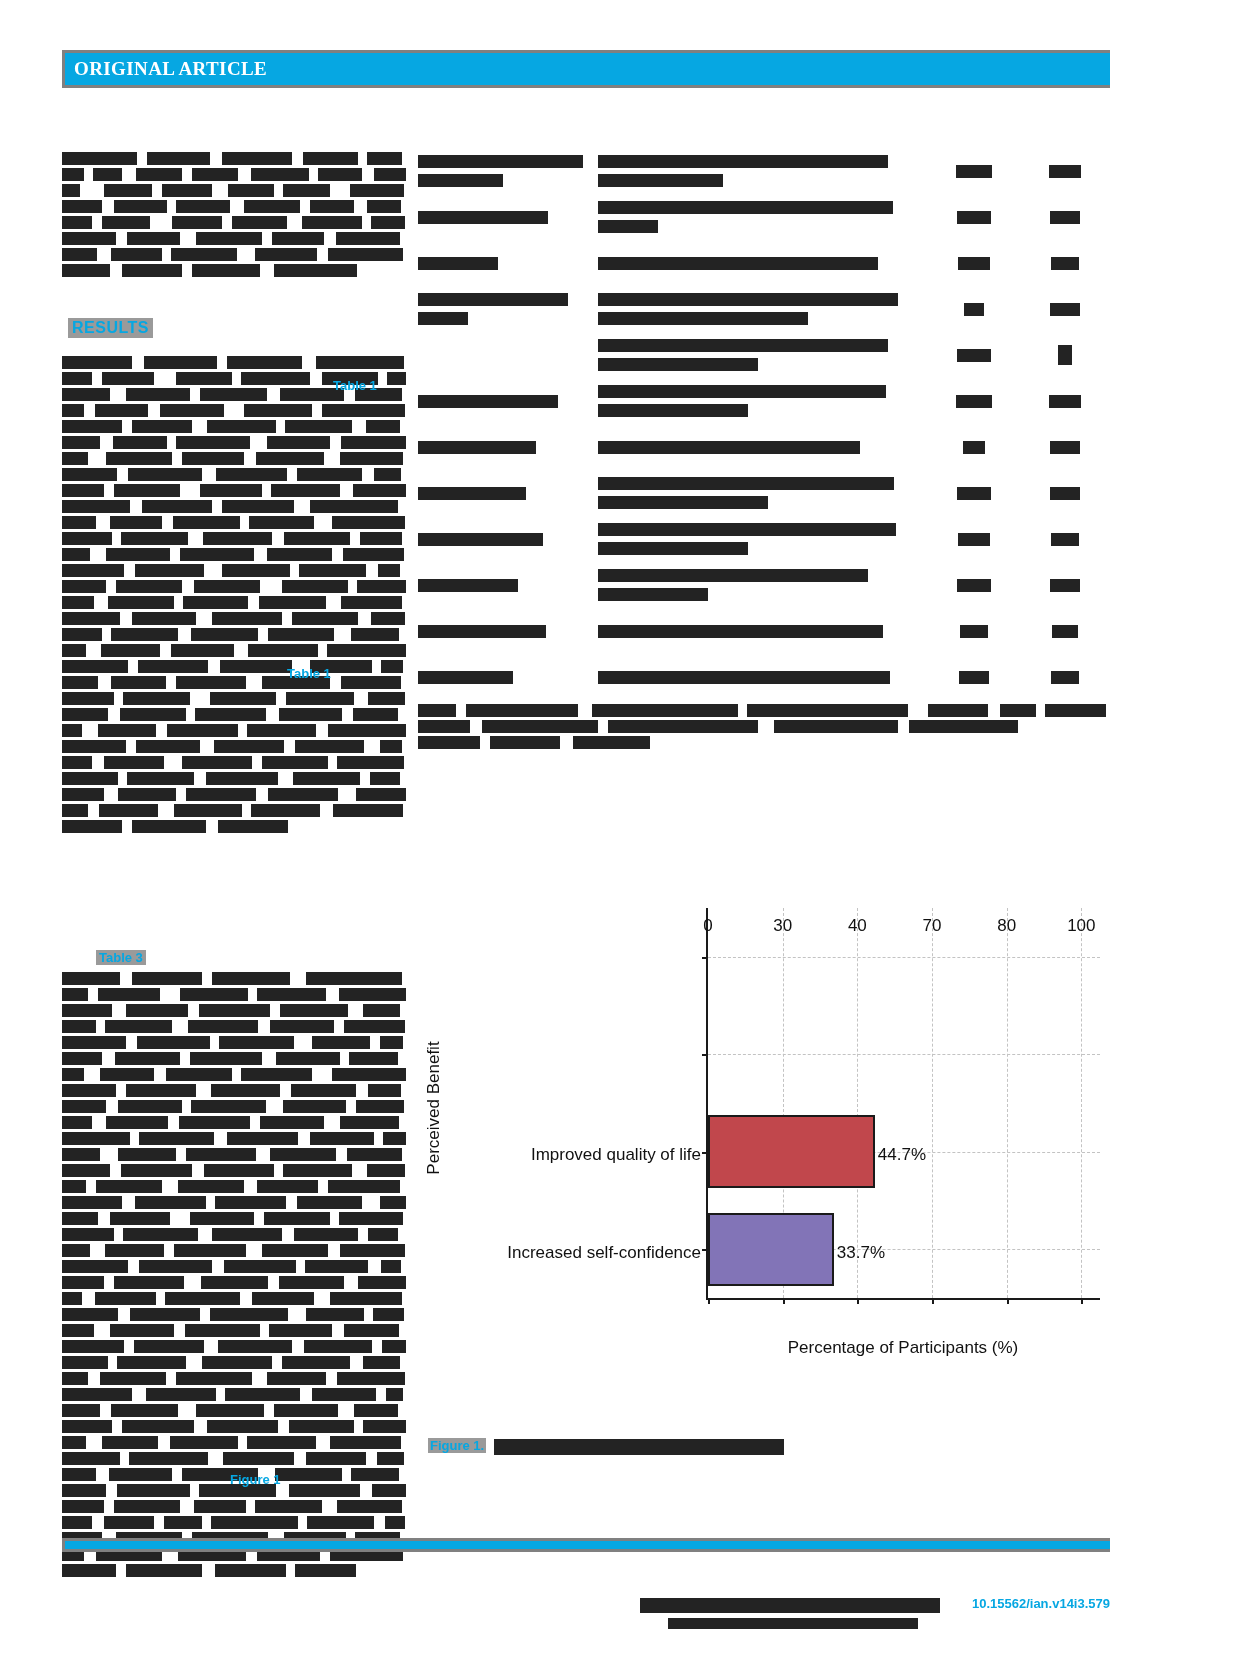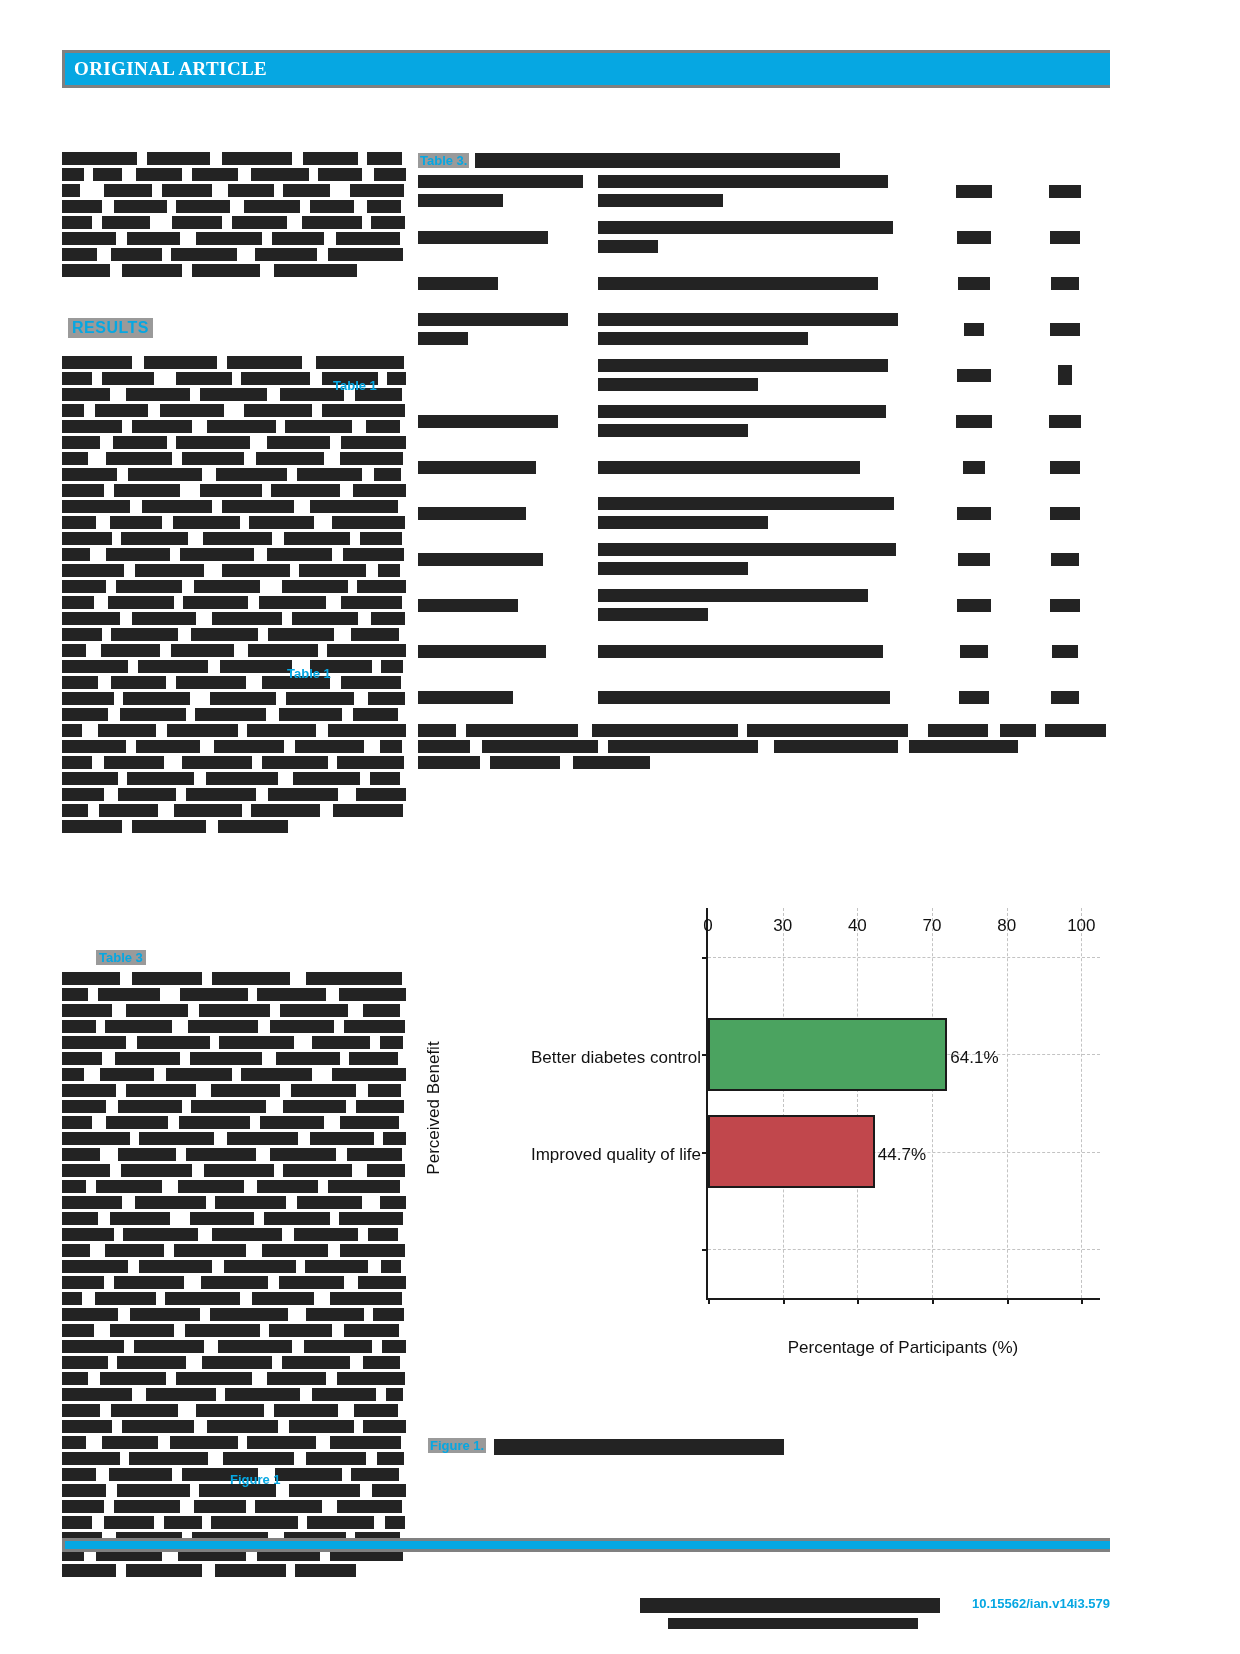--- a/index.html
+++ b/index.html
@@ -747,24 +747,20 @@
   <div class="rline" style="width:178px;">
       <span class="gap" style="left:30px;width:12px;"></span>
       <span class="gap" style="left:92px;width:10px;"></span>
       <span class="gap" style="left:140px;width:9px;"></span>
     </div>
 </div>
 <div class="float-label" style="left:230px; top:1472px;">Figure 1</div>
 
 <div id="table-wrap">
 
-  <div id="table-caption-row">
-    <span class="blue-label">Table 3.</span>
-    <span id="table-caption-redact"></span>
-  </div>
 
 
   <div class="trow">
     <div class="cell-item">
       <div class="blk" style="width:165px;"></div>
       <div class="blk" style="width:85px;margin-top:6px;"></div>
     </div>
     <div class="cell-desc">
       <div class="blk" style="width:290px;"></div>
       <div class="blk" style="width:125px;margin-top:6px;"></div>
@@ -986,30 +982,30 @@
     <div class="hgrid" style="top:37.5%;"></div>
     <div class="hgrid" style="top:62.5%;"></div>
     <div class="hgrid" style="top:87.5%;"></div>
 
     <div class="ytick" style="top:12.5%;"></div>
     <div class="ytick" style="top:37.5%;"></div>
     <div class="ytick" style="top:62.5%;"></div>
     <div class="ytick" style="top:87.5%;"></div>
 
 
-    <div class="bar" style="left:0; top:28.1%; height:18.8%; width:61.05%; background:#4ba360;">
-      <span class="bar-cat" style="top:42%;">Better diabetes control</span>
-      <span class="bar-val" style="top:42%;">64.1%</span>
-    </div>
 
     <div class="bar" style="left:0; top:53.1%; height:18.8%; width:42.57%; background:#c1474c;">
       <span class="bar-cat" style="top:42%;">Improved quality of life</span>
       <span class="bar-val" style="top:42%;">44.7%</span>
     </div>
 
+    <div class="bar" style="left:0; top:78.1%; height:18.8%; width:32.10%; background:#8274b7;">
+      <span class="bar-cat" style="top:42%;">Increased self-confidence</span>
+      <span class="bar-val" style="top:42%;">33.7%</span>
+    </div>
 
     <div class="tick" style="left:0; top:100%;"></div>
     <div class="tick" style="left:19.05%; top:100%;"></div>
     <div class="tick" style="left:38.10%; top:100%;"></div>
     <div class="tick" style="left:57.14%; top:100%;"></div>
     <div class="tick" style="left:76.19%; top:100%;"></div>
     <div class="tick" style="left:95.24%; top:100%;"></div>
 
     <div class="xticklabel" style="left:0;">0</div>
     <div class="xticklabel" style="left:19.05%;">30</div>

